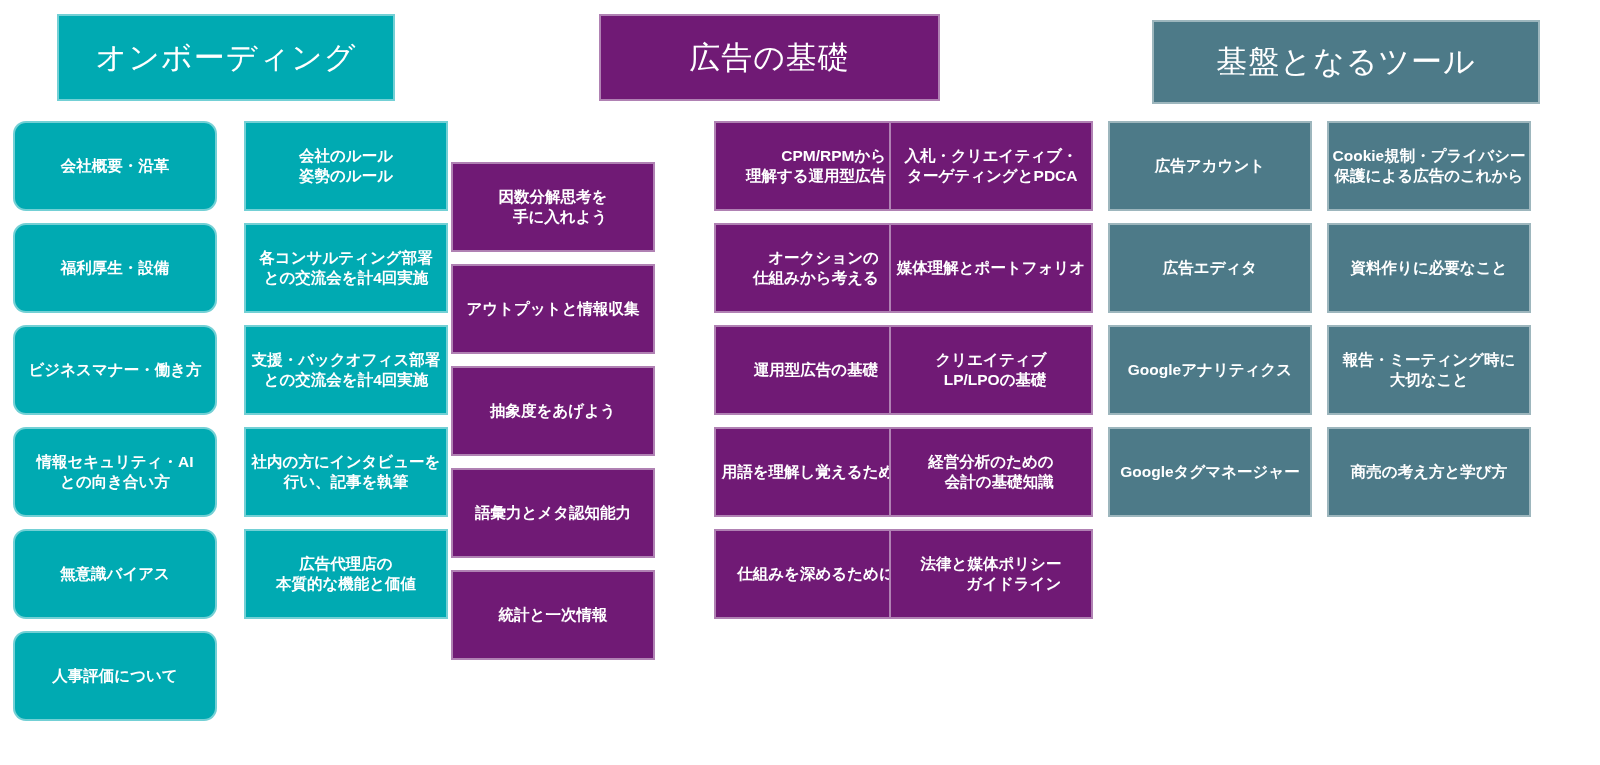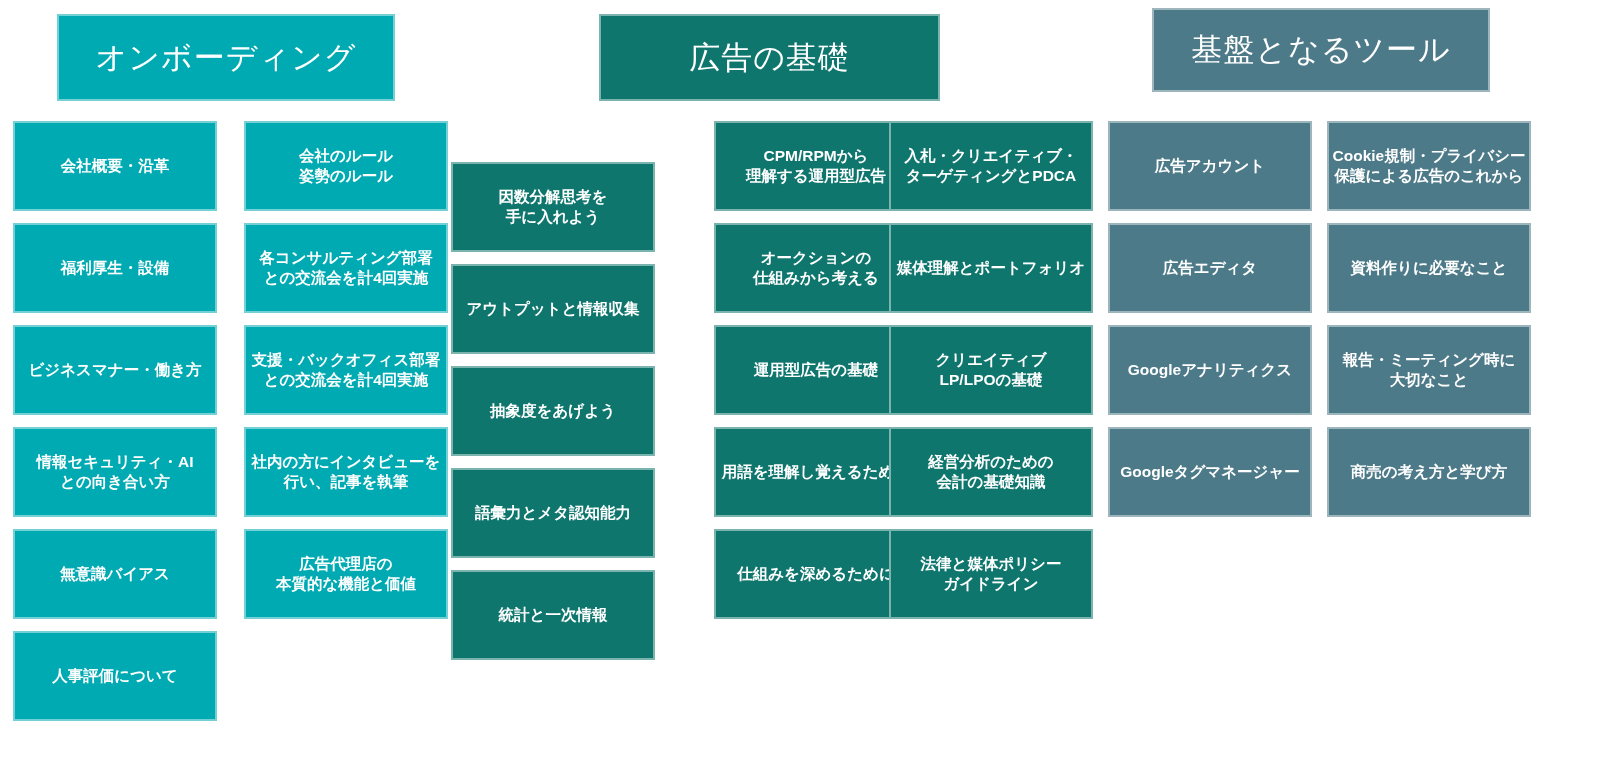--- a/index.html
+++ b/index.html
@@ -43,30 +43,30 @@
     text-align: center;
     color: #ffffff;
     font-size: 15.5px;
     font-weight: 600;
     line-height: 1.32;
     white-space: pre-line;
     border: 2px solid rgba(255,255,255,0.45);
     padding: 2px;
   }
   .teal  { background: #00aab2; }
-  .gray  { background: #0f766e; }
+  .gray  { background: #701a75; text-align: right; }
   .slate { background: #4d7a88; }
 
   
   .h0 { left: 57px;   width: 338px; }
   .h1 { left: 599px;  width: 341px; }
-  .h2 { left: 1152px; width: 338px; top: 8px; height: 84px; text-align: right; }
+  .h2 { left: 1152px; width: 388px; top: 20px; height: 84px; text-align: right; }
 
   
-  .c0 { left: 13px; }
+  .c0 { left: 13px; border-radius: 13px; }
   .c1 { left: 244px; }
   .c2 { left: 451px; margin-top: 41px; }
   .c3 { left: 670px; margin-left: 44px; }
   .c4 { left: 889px; }
   .c5 { left: 1108px; }
   .c6 { left: 1327px; }
 
   
   .r0 { top: 121px; }
   .r1 { top: 223px; }

